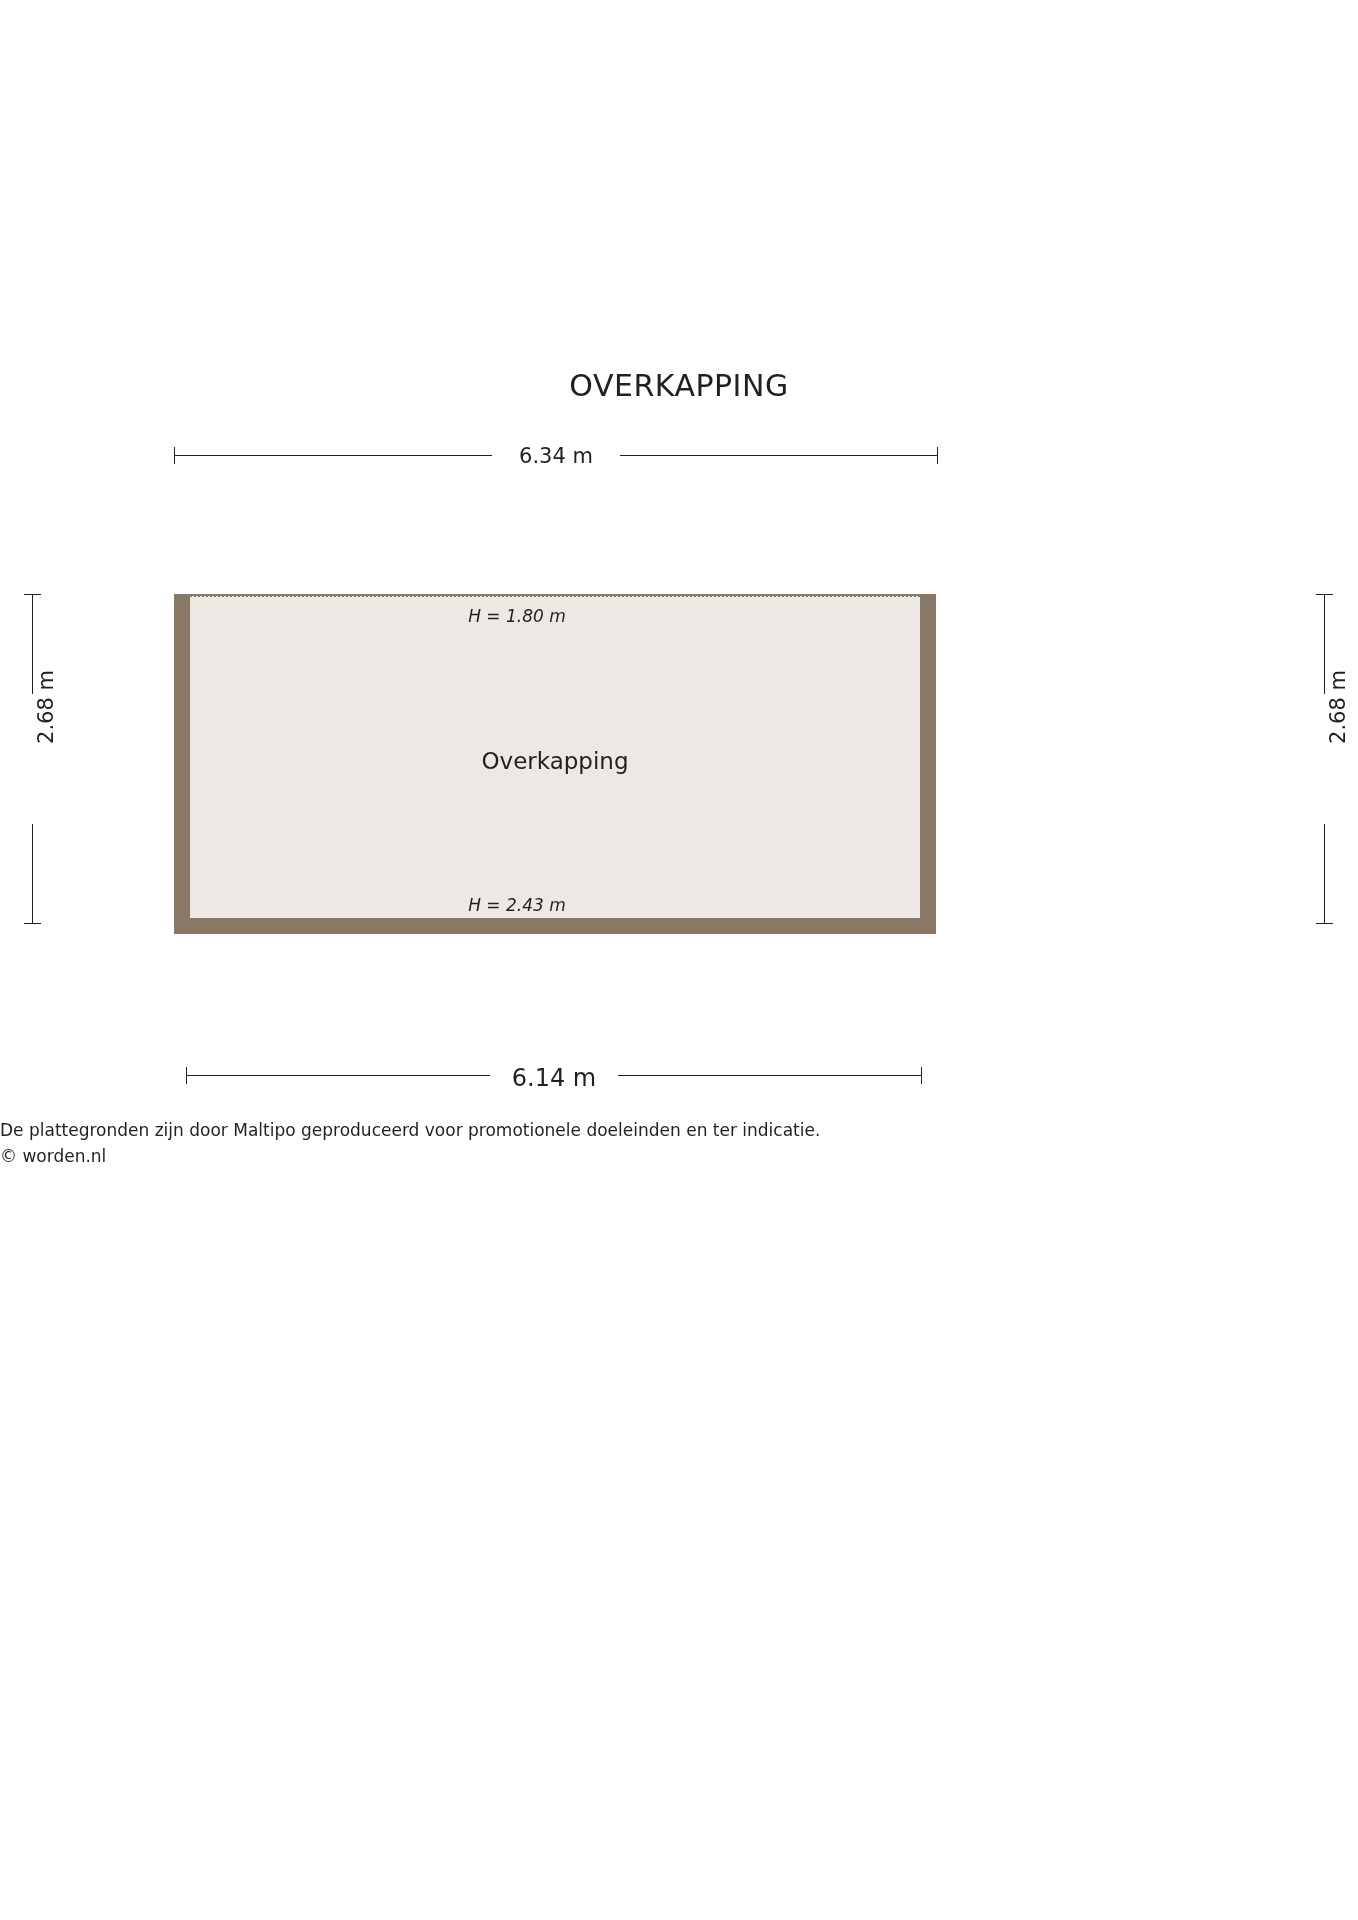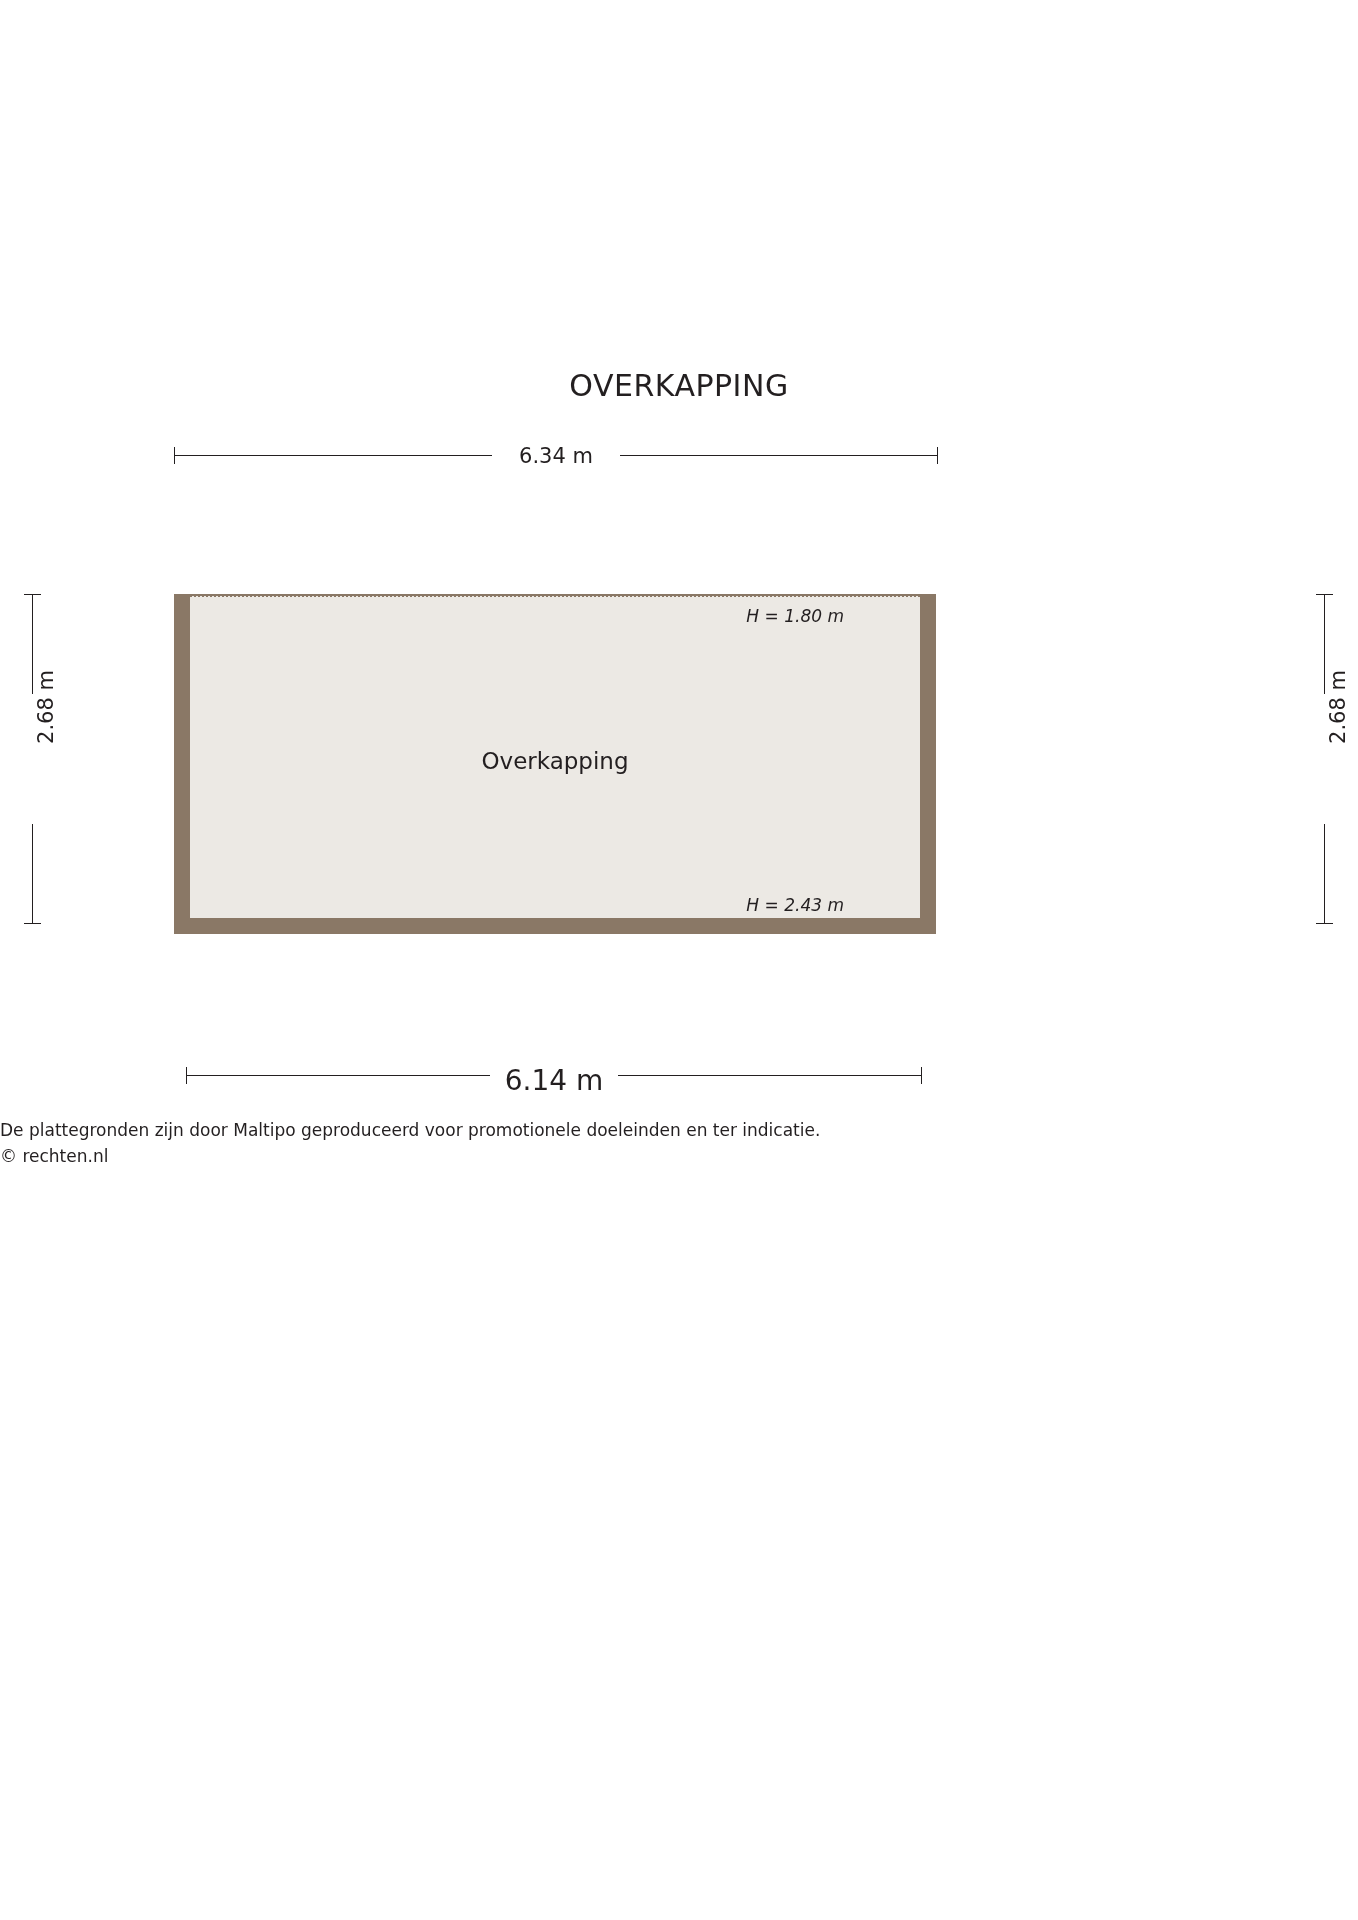--- a/index.html
+++ b/index.html
@@ -66,21 +66,21 @@
     top: 748px;
     width: 730px;
     text-align: center;
     font-size: 23px;
     color: #231f20;
   }
   .h-label {
     position: absolute;
     width: 654px;
     left: 190px;
-    text-align: right;
+    text-align: center;
     font-size: 17px;
     font-style: italic;
     color: #231f20;
   }
   .h-top { top: 606px; }
   .h-bottom { top: 895px; }
 
   
   .dim {
     position: absolute;
@@ -130,21 +130,21 @@
   .dim-bottom .seg-l { left: 0; width: 304px; top: 11px; }
   .dim-bottom .seg-r { left: 432px; width: 304px; top: 11px; }
   .dim-bottom .tick-v.a { left: 0; top: 3px; }
   .dim-bottom .tick-v.b { left: 735px; top: 3px; }
   .dim-bottom .dim-text {
     position: absolute;
     left: 304px;
     width: 128px;
     top: 0;
     text-align: center;
-    font-size: 28px;
+    font-size: 24px;
   }
 
   
   .dim-side {
     position: absolute;
     width: 26px;
     top: 594px;
     height: 330px;
   }
   .dim-side.left { left: 20px; }
@@ -233,16 +233,16 @@
   <div class="dim dim-bottom">
     <div class="dim-line-h seg-l"></div>
     <div class="dim-line-h seg-r"></div>
     <div class="tick-v a"></div>
     <div class="tick-v b"></div>
     <div class="dim-text">6.14 m</div>
   </div>
 
   <div class="footer">
     <div>De plattegronden zijn door Maltipo geproduceerd voor promotionele doeleinden en ter indicatie.</div>
-    <div>© rechten.nl</div>
+    <div>© worden.nl</div>
   </div>
 
 </div>
 
 </body></html>

